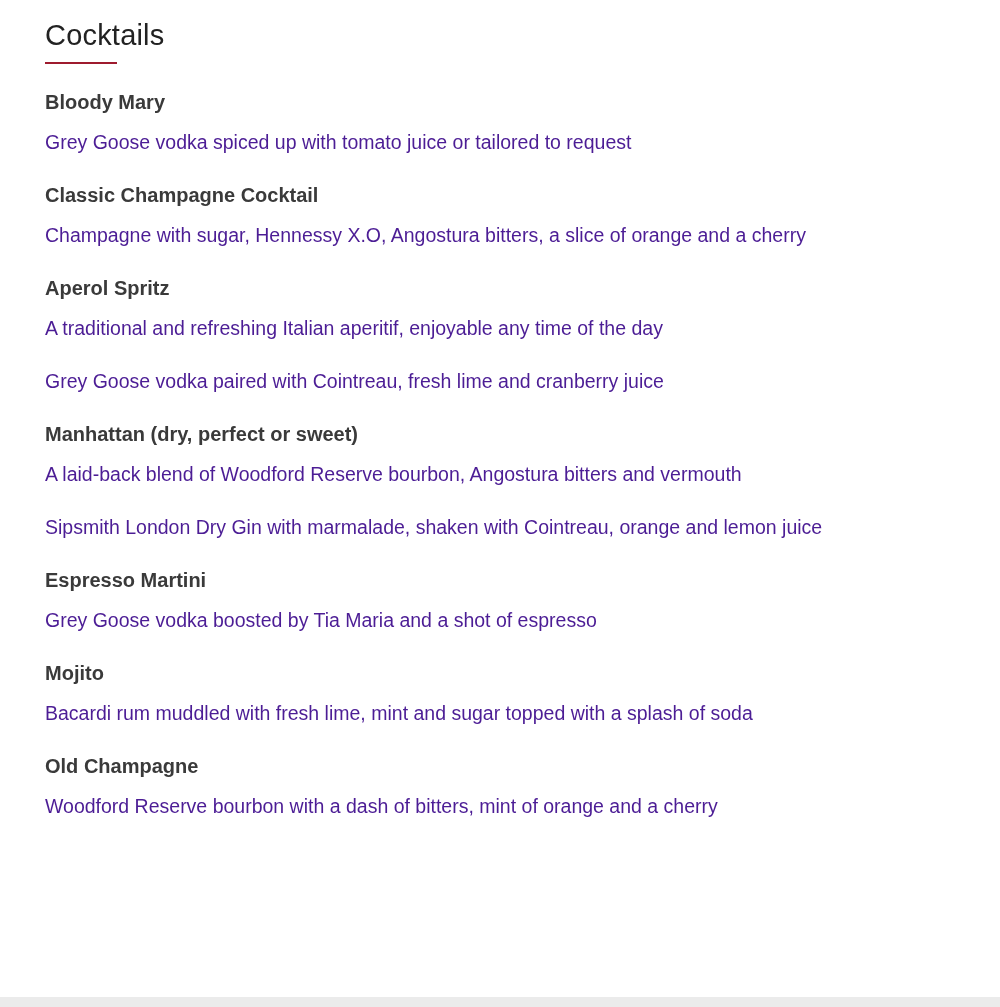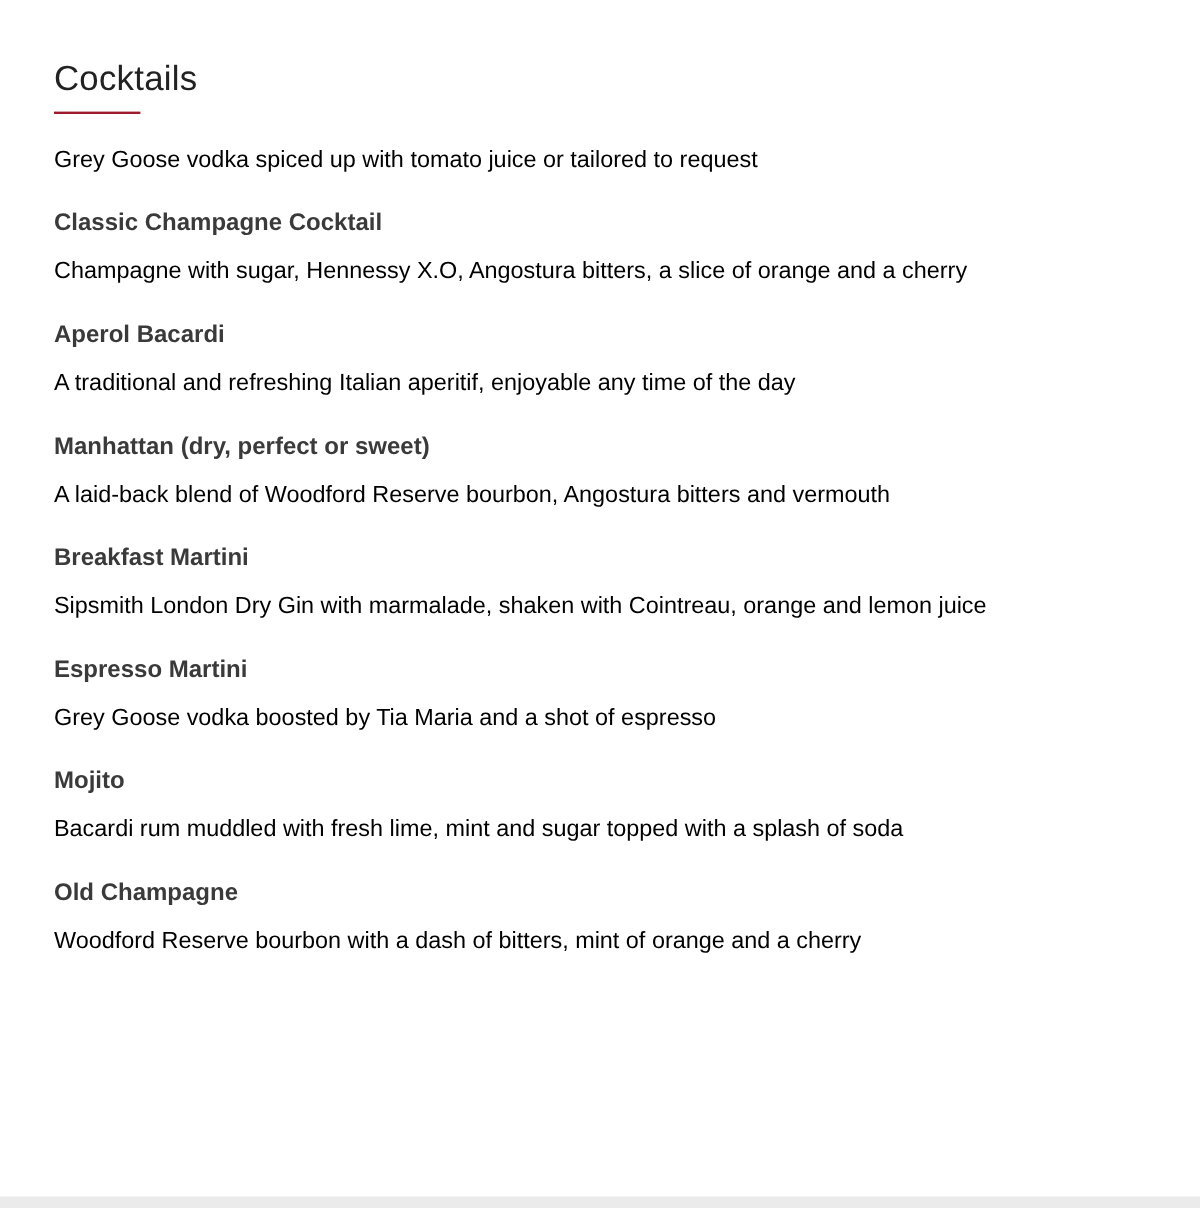--- a/index.html
+++ b/index.html
@@ -10,21 +10,20 @@
   body {
     width: 1000px;
     height: 1007px;
     position: relative;
     overflow: hidden;
     font-family: "Liberation Sans", "DejaVu Sans", sans-serif;
     -webkit-font-smoothing: antialiased;
   }
   .menu-section {
     padding: 18px 59px 0 45px;
-    margin-top: 31px;
   }
   .section-heading {
     margin: 0;
     font-size: 29px;
     line-height: 35px;
     font-weight: 400;
     color: #222222;
     letter-spacing: 0.2px;
   }
   .heading-divider {
@@ -43,57 +42,58 @@
     font-size: 20px;
     line-height: 21px;
     font-weight: 700;
     color: #3a3a3a;
     margin-bottom: 19px;
   }
   .item-desc {
     font-size: 19.5px;
     line-height: 21px;
     font-weight: 400;
-    color: #000000;
+    color: #4c1d95;
   }
   .bottom-strip {
     position: absolute;
     left: 0;
     bottom: 0;
     width: 100%;
     height: 10px;
     background: #ebebeb;
   }
 </style>
 </head>
 <body>
 
 <div class="menu-section">
   <h1 class="section-heading">Cocktails</h1>
   <hr class="heading-divider" style="background: rgb(158, 27, 46);">
   <div class="menu-list">
       <div class="item">
+        <div class="item-name">Bloody Mary</div>
         <div class="item-desc">Grey Goose vodka spiced up with tomato juice or tailored to request</div>
       </div>
       <div class="item">
         <div class="item-name">Classic Champagne Cocktail</div>
         <div class="item-desc">Champagne with sugar, Hennessy X.O, Angostura bitters, a slice of orange and a cherry</div>
       </div>
       <div class="item">
-        <div class="item-name">Aperol Bacardi</div>
+        <div class="item-name">Aperol Spritz</div>
         <div class="item-desc">A traditional and refreshing Italian aperitif, enjoyable any time of the day</div>
       </div>
       <div class="item">
+        <div class="item-desc">Grey Goose vodka paired with Cointreau, fresh lime and cranberry juice</div>
       </div>
       <div class="item">
         <div class="item-name">Manhattan (dry, perfect or sweet)</div>
         <div class="item-desc">A laid-back blend of Woodford Reserve bourbon, Angostura bitters and vermouth</div>
       </div>
       <div class="item">
-        <div class="item-name">Breakfast Martini</div>
         <div class="item-desc">Sipsmith London Dry Gin with marmalade, shaken with Cointreau, orange and lemon juice</div>
       </div>
       <div class="item">
         <div class="item-name">Espresso Martini</div>
         <div class="item-desc">Grey Goose vodka boosted by Tia Maria and a shot of espresso</div>
       </div>
       <div class="item">
         <div class="item-name">Mojito</div>
         <div class="item-desc">Bacardi rum muddled with fresh lime, mint and sugar topped with a splash of soda</div>
       </div>

